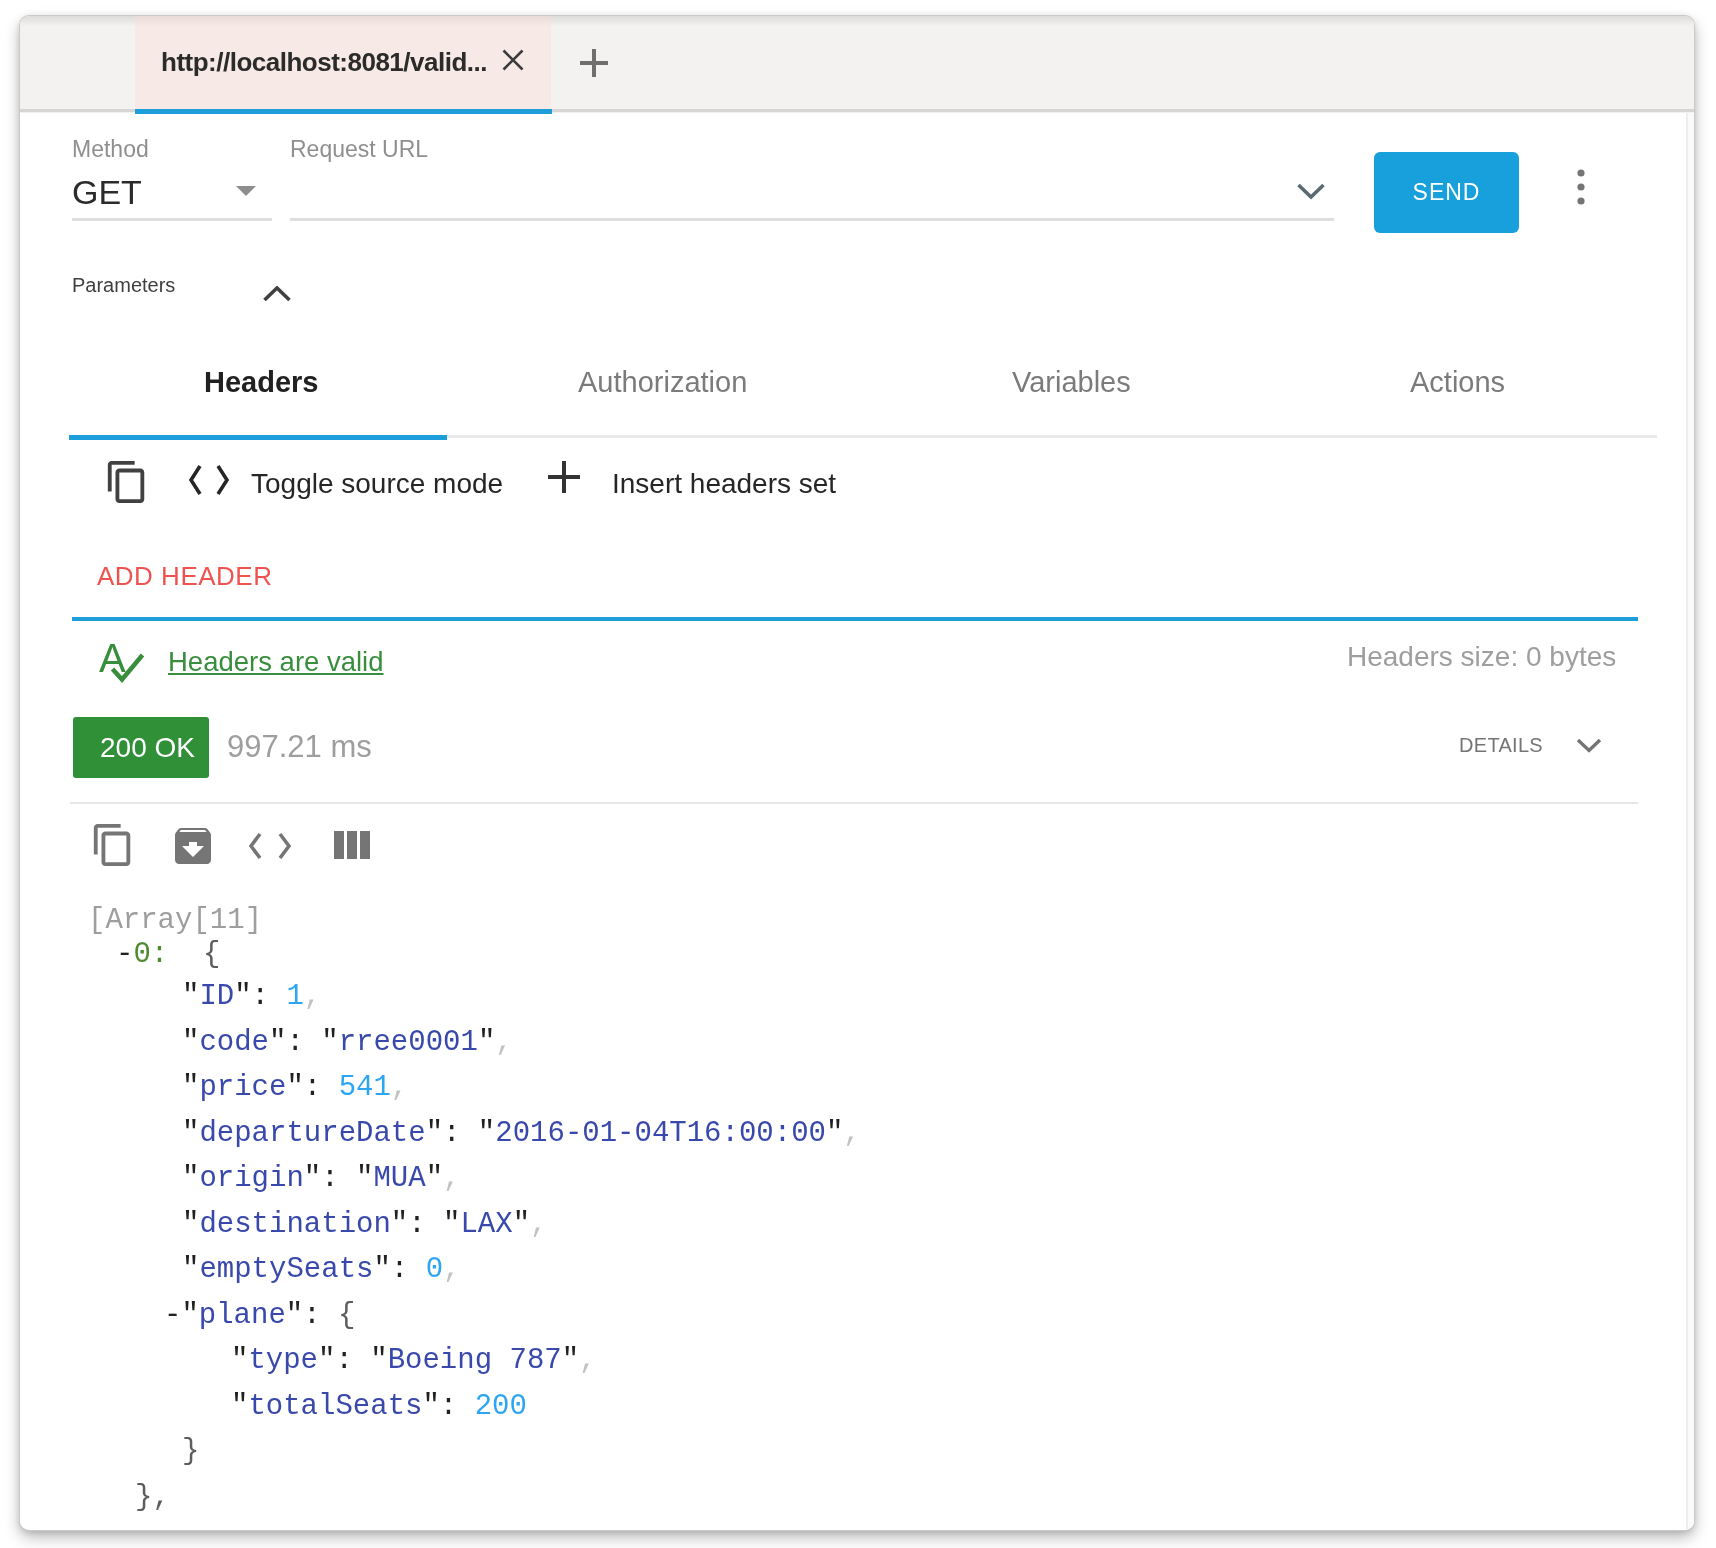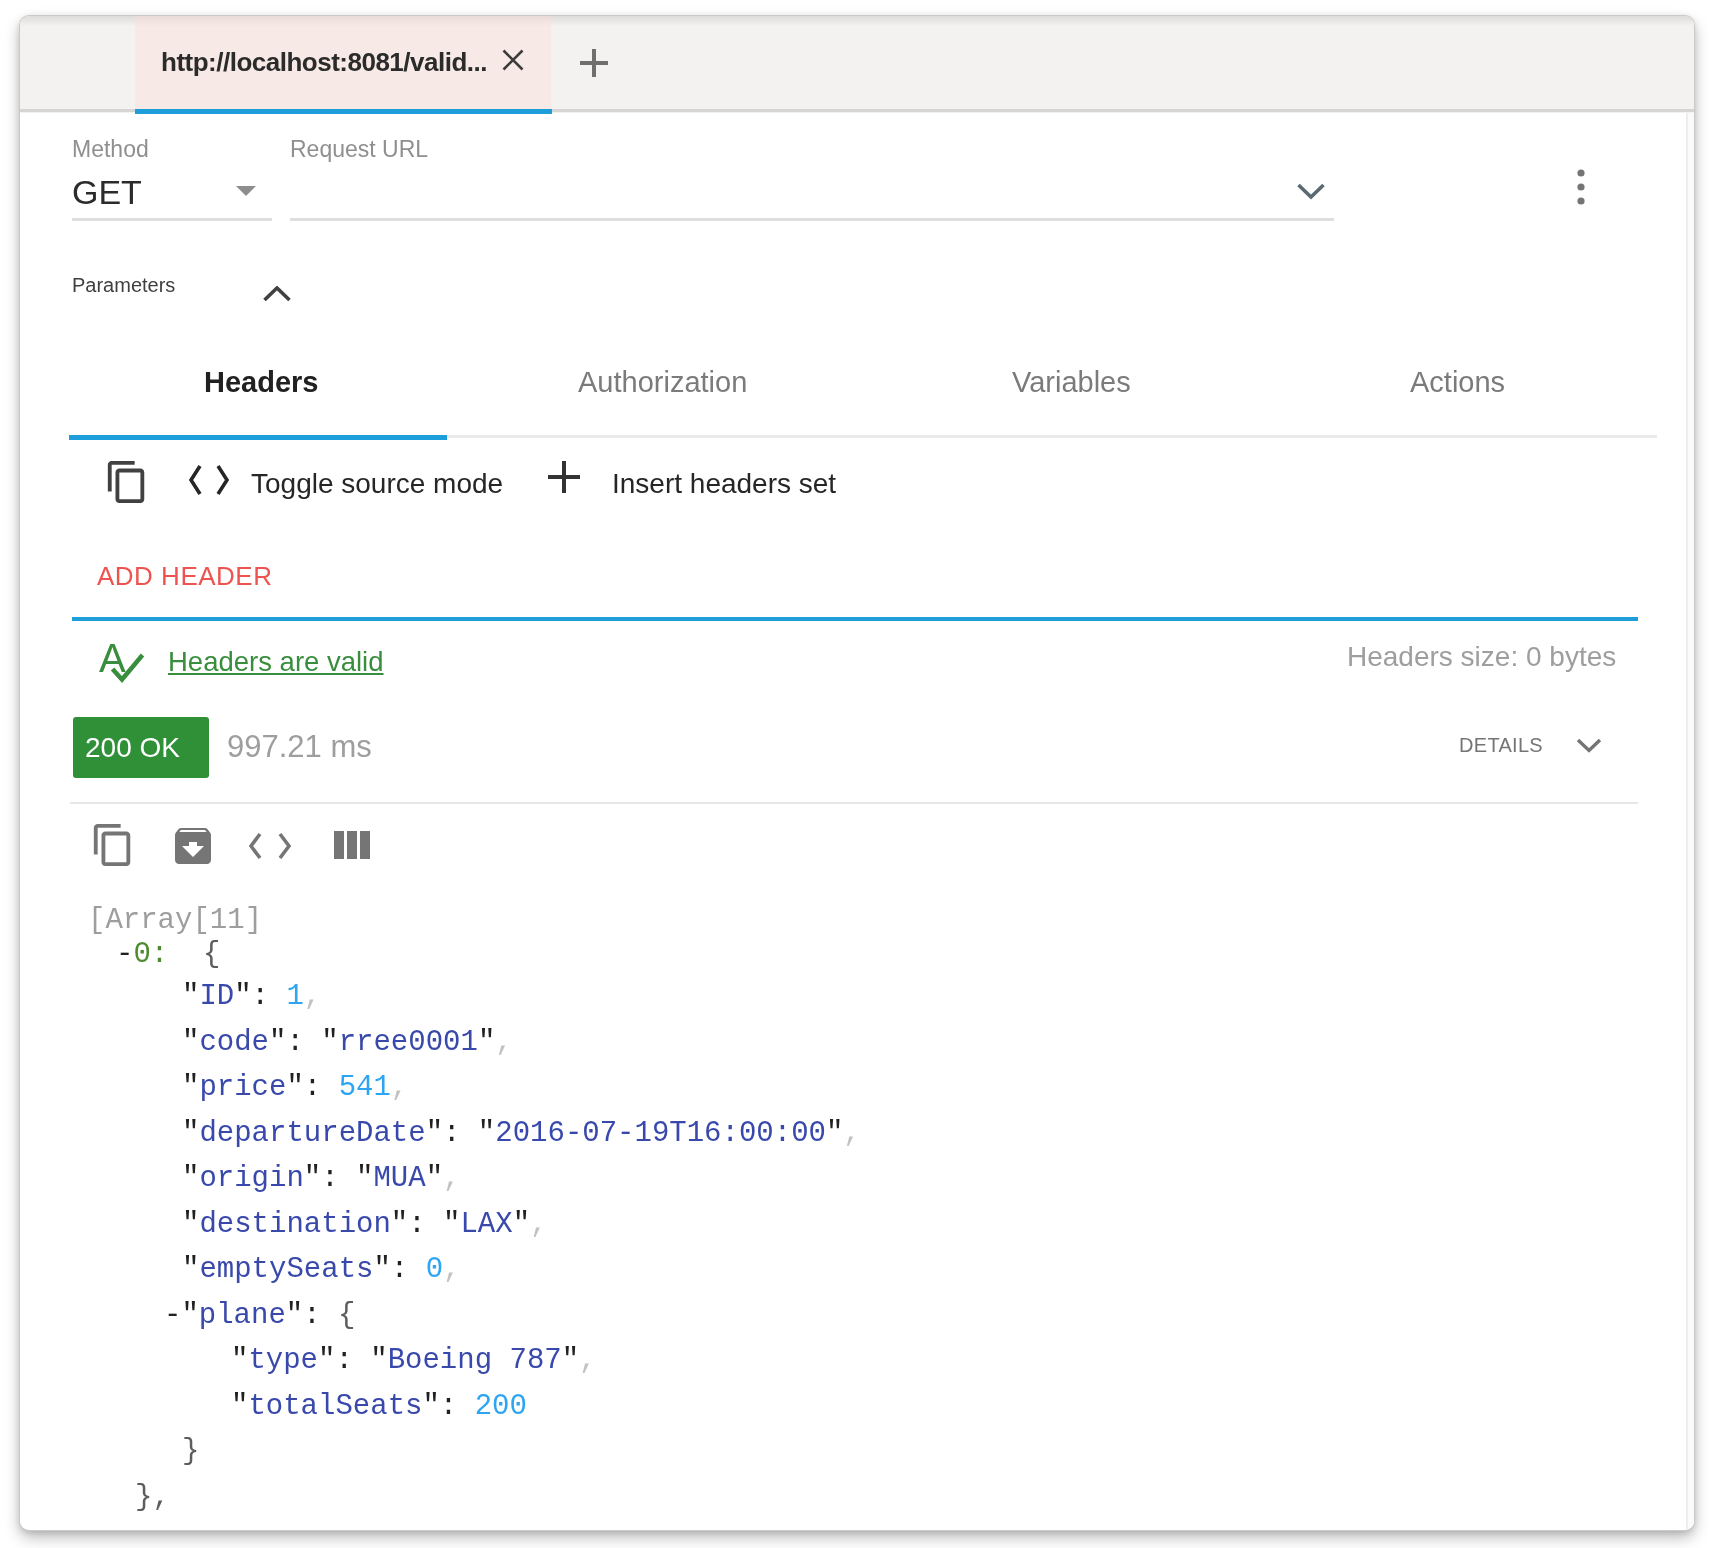--- a/index.html
+++ b/index.html
@@ -45,21 +45,21 @@
   
   .addheader{left:77px;top:545px;font-size:26px;color:#ef5350;letter-spacing:.5px;}
   .bluediv{position:absolute;left:52px;top:601px;width:1566px;height:3.5px;background:#1e9fd9;}
 
   
   .valid{left:148px;top:630px;font-size:27.5px;color:#388e3c;text-decoration:underline;}
   .hsize{left:1327px;top:625px;font-size:28px;color:#9e9e9e;}
 
   
   .badge{position:absolute;left:53px;top:701px;width:136px;height:61px;background:#2f9038;border-radius:3px;
-    color:#fff;font-size:28px;line-height:61px;padding-left:12px;}
+    color:#fff;font-size:28px;line-height:61px;padding-left:27px;}
   .ms{left:207px;top:713px;font-size:31px;color:#9e9e9e;}
   .details{left:1439px;top:718px;font-size:20px;color:#757575;letter-spacing:.3px;}
   .icondiv{position:absolute;left:50px;top:786px;width:1568px;height:2px;background:#e7e7e7;}
 
   
   .j{position:absolute;font-family:"Liberation Mono",monospace;font-size:29px;line-height:29px;white-space:pre;color:#212121;}
   .k{color:#3949ab;}  
   .n{color:#2ea5f2;}  
   .gidx{color:#4e8b30;} 
   .ga{color:#9e9e9e;} 
@@ -85,20 +85,21 @@
 
   <div class="lab" style="left:52px;top:120px;">Method</div>
   <div class="lab" style="left:270px;top:120px;">Request URL</div>
   <div class="txt get">GET</div>
   <div class="gettri"></div>
   <div class="uline" style="left:52px;top:202px;width:200px;"></div>
   <div class="uline" style="left:270px;top:202px;width:1044px;"></div>
   <svg class="abs" style="left:1276px;top:167px" width="30" height="17" viewBox="0 0 30 17">
     <path d="M2.5 2 L15 14 L27.5 2" stroke="#5b6a72" stroke-width="3.6" fill="none"></path>
   </svg>
+  <div class="send">SEND</div>
   <svg class="abs" style="left:1556px;top:150px" width="10" height="60" viewBox="0 0 10 60">
     <circle cx="5" cy="7" r="3.6" fill="#757575"></circle>
       <circle cx="5" cy="21" r="3.6" fill="#757575"></circle>
       <circle cx="5" cy="35" r="3.6" fill="#757575"></circle>
   </svg>
 
   <div class="txt params">Parameters</div>
   <svg class="abs" style="left:242px;top:270px" width="30" height="16" viewBox="0 0 30 16">
     <path d="M2.5 14 L15 2 L27.5 14" stroke="#414141" stroke-width="3.6" fill="none"></path>
   </svg>
@@ -153,21 +154,21 @@
     <rect x="0" y="0" width="10" height="28" fill="#757575"></rect>
       <rect x="13" y="0" width="10" height="28" fill="#757575"></rect>
       <rect x="26" y="0" width="10" height="28" fill="#757575"></rect>
   </svg>
 
   <div class="j" style="left:68px;top:889.5px;"><span class="ga">[Array[11]</span></div>
   <div class="j" style="left:96px;top:923.5px;">-<span class="gidx">0:</span><span class="b">  {</span></div>
   <div class="j" style="left:162px;top:965.5px;">"<span class="k">ID</span>": <span class="n">1</span><span class="c">,</span></div>
   <div class="j" style="left:162px;top:1011.5px;">"<span class="k">code</span>": "<span class="k">rree0001</span>"<span class="c">,</span></div>
   <div class="j" style="left:162px;top:1056.5px;">"<span class="k">price</span>": <span class="n">541</span><span class="c">,</span></div>
-  <div class="j" style="left:162px;top:1102.5px;">"<span class="k">departureDate</span>": "<span class="k">2016-07-19T16:00:00</span>"<span class="c">,</span></div>
+  <div class="j" style="left:162px;top:1102.5px;">"<span class="k">departureDate</span>": "<span class="k">2016-01-04T16:00:00</span>"<span class="c">,</span></div>
   <div class="j" style="left:162px;top:1147.5px;">"<span class="k">origin</span>": "<span class="k">MUA</span>"<span class="c">,</span></div>
   <div class="j" style="left:162px;top:1193.5px;">"<span class="k">destination</span>": "<span class="k">LAX</span>"<span class="c">,</span></div>
   <div class="j" style="left:162px;top:1238.5px;">"<span class="k">emptySeats</span>": <span class="n">0</span><span class="c">,</span></div>
   <div class="j" style="left:144px;top:1284.5px;">-"<span class="k">plane</span>": <span class="b">{</span></div>
   <div class="j" style="left:211px;top:1329.5px;">"<span class="k">type</span>": "<span class="k">Boeing 787</span>"<span class="c">,</span></div>
   <div class="j" style="left:211px;top:1375.5px;">"<span class="k">totalSeats</span>": <span class="n">200</span></div>
   <div class="j" style="left:162px;top:1420.5px;"><span class="b">}</span></div>
   <div class="j" style="left:115px;top:1466.5px;"><span class="b">},</span><span class="c"> </span></div>
   <div class="abs" style="right:0;top:97px;width:8px;height:1417px;background:#fbfbfb;border-left:2px solid #efeeed;"></div>
 </div>

